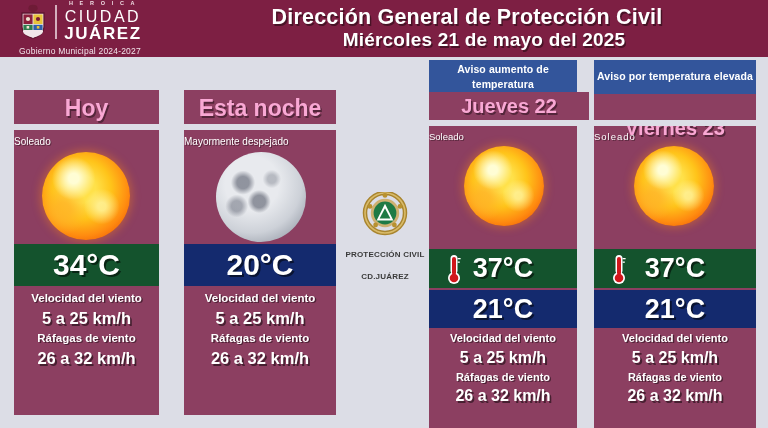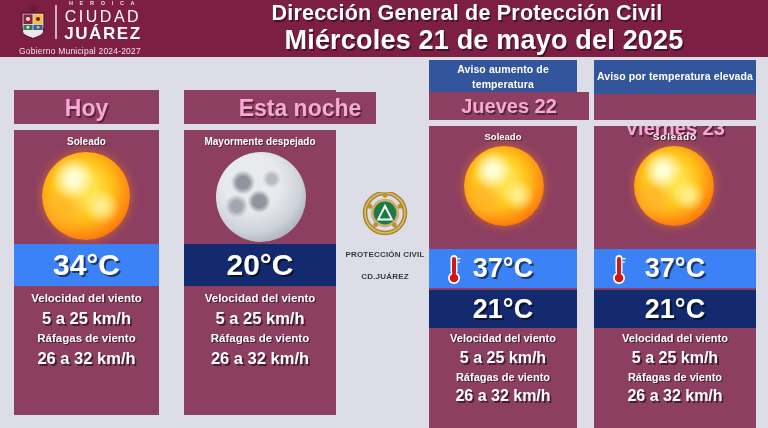--- a/index.html
+++ b/index.html
@@ -35,21 +35,21 @@
   .title-wrap {
     flex: 1; display: flex; flex-direction: column;
     align-items: center; justify-content: center; padding-left: 6px;
   }
   .title-1, .title-2 {
     color: #ffffff; font-weight: 700; letter-spacing: .2px;
     text-shadow: 1.5px 1.5px 0 rgba(0,0,0,.42);
     white-space: nowrap;
   }
   .title-1 { font-size: 21.5px; line-height: 1.08; }
-  .title-2 { font-size: 27px; line-height: 1.12; padding-left: 34px; }
+  .title-2 { font-size: 19px; line-height: 1.12; padding-left: 34px; }
 
   
   .card { position: absolute; background: #8c3f61; }
   .card-hoy   { left: 14px;  top: 90px;  width: 145px; height: 325px; }
   .card-noche { left: 184px; top: 90px;  width: 152px; height: 325px; }
   .card-jue   { left: 429px; top: 90px;  width: 148px; height: 338px; }
   .card-vie   { left: 594px; top: 90px;  width: 162px; height: 338px; }
 
   
   .alert {
@@ -64,34 +64,34 @@
 
   
   .daybar {
     position: absolute; background: #8c3f61;
     display: flex; align-items: center; justify-content: center;
     color: #f9a8d4; font-weight: 700;
     text-shadow: 1.5px 1.5px 0 rgba(0,0,0,.40);
     white-space: nowrap;
   }
   .daybar-hoy   { left: 14px;  top: 92px;  width: 145px; height: 32px; font-size: 23px; }
-  .daybar-noche { left: 184px; top: 92px;  width: 152px; height: 32px; font-size: 23px; margin-left: 40px; }
+  .daybar-noche { left: 184px; top: 92px;  width: 152px; height: 32px; font-size: 23px; }
   .daybar-jue   { left: 429px; top: 92px;  width: 160px; height: 28px; font-size: 20px; }
   .daybar-vie   { left: 594px; top: 108px;  width: 162px; height: 40px; font-size: 20px; }
 
   .gapline { position: absolute; background: #dcdde6; height: 6px; }
   .gap-hoy   { left: 14px;  top: 124px; width: 145px; }
   .gap-noche { left: 184px; top: 124px; width: 152px; }
   .gap-jue   { left: 429px; top: 120px; width: 148px; }
   .gap-vie   { left: 594px; top: 120px; width: 162px; }
 
   
   .cond {
-    position: absolute; text-align: center; color: #ffffff;
-    font-weight: 700; text-shadow: 1px 1px 0 rgba(0,0,0,.4);
+    position: absolute; text-align: left; color: #ffffff;
+    font-weight: 400; text-shadow: 1px 1px 0 rgba(0,0,0,.4);
     white-space: nowrap;
   }
   .cond-hoy   { left: 14px;  top: 136px; width: 145px; font-size: 10px; }
   .cond-noche { left: 184px; top: 136px; width: 152px; font-size: 10px; }
   .cond-jue   { left: 429px; top: 131px; width: 148px; font-size: 9.5px; }
   .cond-vie   { left: 594px; top: 131px; width: 162px; font-size: 9.5px; letter-spacing: 1px; }
 
   
   .orb { position: absolute; border-radius: 50%; }
   .sun {
@@ -116,21 +116,21 @@
       radial-gradient(circle at 40% 35%, #e8eaee 0 34%, #cdd1d8 62%, #9aa0ab 86%, #6a707c 100%);
   }
 
   
   .tband {
     position: absolute; display: flex; align-items: center;
     justify-content: center; color: #ffffff; font-weight: 700;
     text-shadow: 2px 2px 0 rgba(0,0,0,.55);
     white-space: nowrap;
   }
-  .tband.hot  { background: #3b82f6; }
+  .tband.hot  { background: #14532d; }
   .tband.cold { background: #142a6e; }
   .t-hoy   { left: 14px;  top: 244px; width: 145px; height: 42px; font-size: 30px; }
   .t-noche { left: 184px; top: 244px; width: 152px; height: 42px; font-size: 30px; }
   .t-jue-h { left: 429px; top: 249px; width: 148px; height: 39px; font-size: 27px; }
   .t-jue-l { left: 429px; top: 290px; width: 148px; height: 38px; font-size: 27px; }
   .t-vie-h { left: 594px; top: 249px; width: 162px; height: 39px; font-size: 27px; }
   .t-vie-l { left: 594px; top: 290px; width: 162px; height: 38px; font-size: 27px; }
 
   .thermo { position: absolute; left: 16px; top: 4px; width: 18px; height: 32px; }
 

